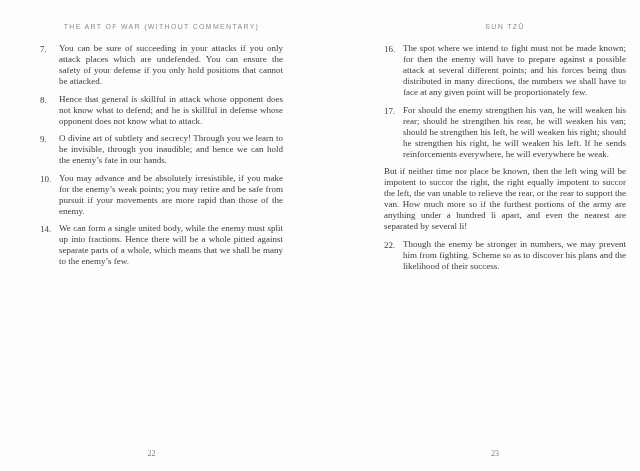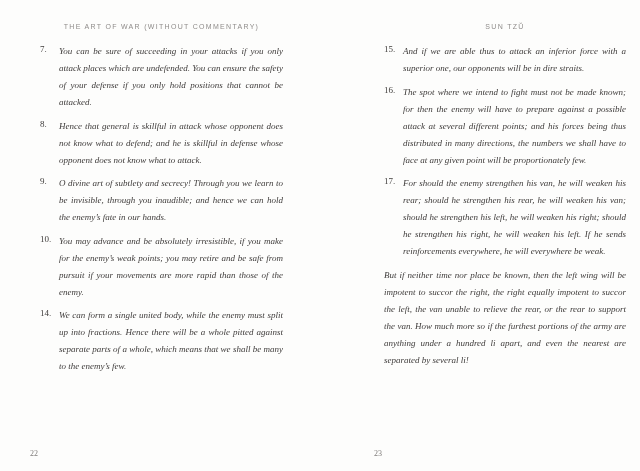--- a/index.html
+++ b/index.html
@@ -54,31 +54,30 @@
   }
   .item .num {
     flex: 0 0 19px;
     font-size: 9px;
     line-height: 12px;
     color: #3e3b3a;
   }
   .item .txt {
     flex: 1;
     font-size: 9px;
-    line-height: 17px;
+    line-height: 11px;
     text-align: justify;
     text-justify: inter-word;
     color: #3e3b3a;
-    font-style: italic;
   }
 
   .folio {
     position: absolute;
     bottom: 13px;
-    text-align: left;
+    text-align: center;
     font-size: 8px;
     color: #7f7c7a;
   }
   .page-left  .folio { left: 30px; width: 243px; }
   .page-right .folio { left: 54px; width: 242px; }
 </style>
 </head>
 <body>
 
 <div class="spread">
@@ -107,31 +106,31 @@
         <span class="txt">We can form a single united body, while the enemy must split up into fractions. Hence there will be a whole pitted against separate parts of a whole, which means that we shall be many to the enemy’s few.</span>
       </li>
     </ol>
     <div class="folio">22</div>
   </section>
 
   <section class="page page-right">
     <div class="running-head">SUN TZŬ</div>
     <ol class="items">
       <li class="item">
-        <span class="num">15.</span>
-        <span class="txt">And if we are able thus to attack an inferior force with a superior one, our opponents will be in dire straits.</span>
-      </li>
-      <li class="item">
         <span class="num">16.</span>
         <span class="txt">The spot where we intend to fight must not be made known; for then the enemy will have to prepare against a possible attack at several different points; and his forces being thus distributed in many directions, the numbers we shall have to face at any given point will be proportionately few.</span>
       </li>
       <li class="item">
         <span class="num">17.</span>
         <span class="txt">For should the enemy strengthen his van, he will weaken his rear; should he strengthen his rear, he will weaken his van; should he strengthen his left, he will weaken his right; should he strengthen his right, he will weaken his left. If he sends reinforcements everywhere, he will everywhere be weak.</span>
       </li>
       <li class="item">
         <span class="txt">But if neither time nor place be known, then the left wing will be impotent to succor the right, the right equally impotent to succor the left, the van unable to relieve the rear, or the rear to support the van. How much more so if the furthest portions of the army are anything under a hundred li apart, and even the nearest are separated by several li!</span>
       </li>
+      <li class="item">
+        <span class="num">22.</span>
+        <span class="txt">Though the enemy be stronger in numbers, we may prevent him from fighting. Scheme so as to discover his plans and the likelihood of their success.</span>
+      </li>
     </ol>
     <div class="folio">23</div>
   </section>
 
 </div>
 
 </body></html>

